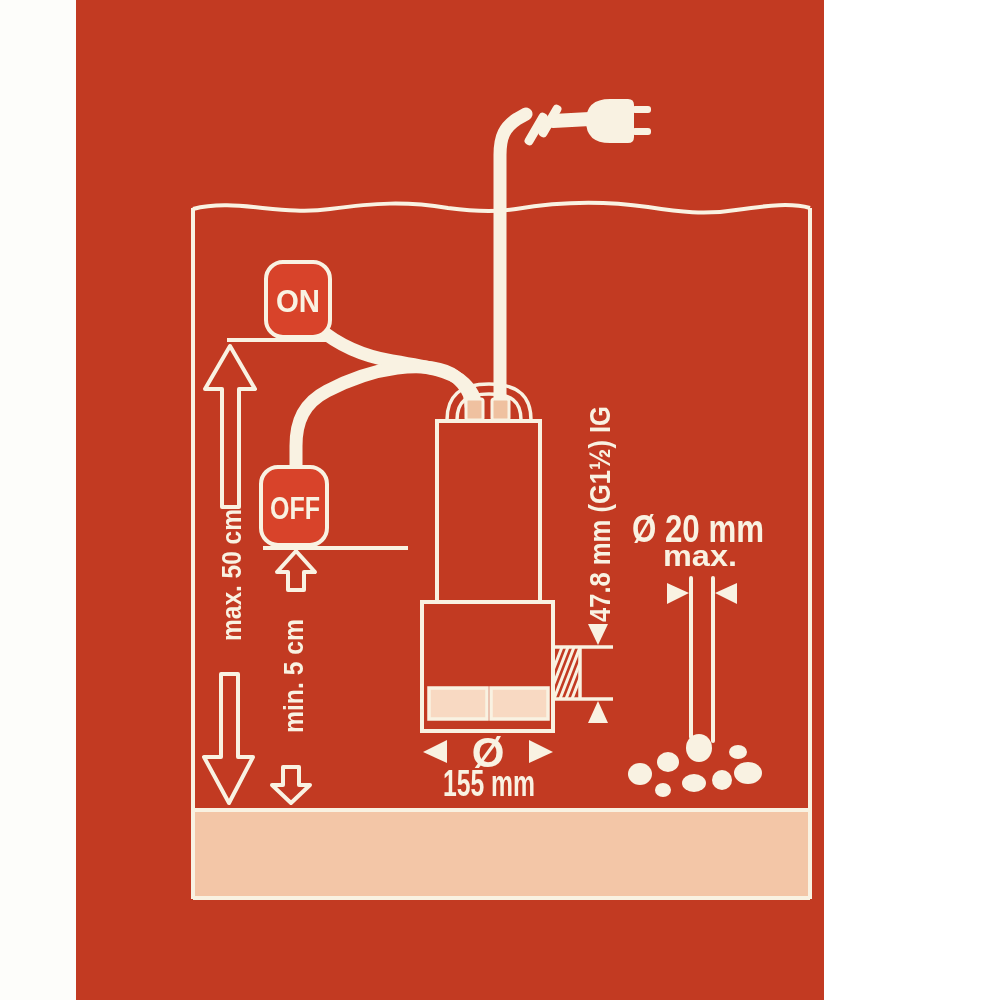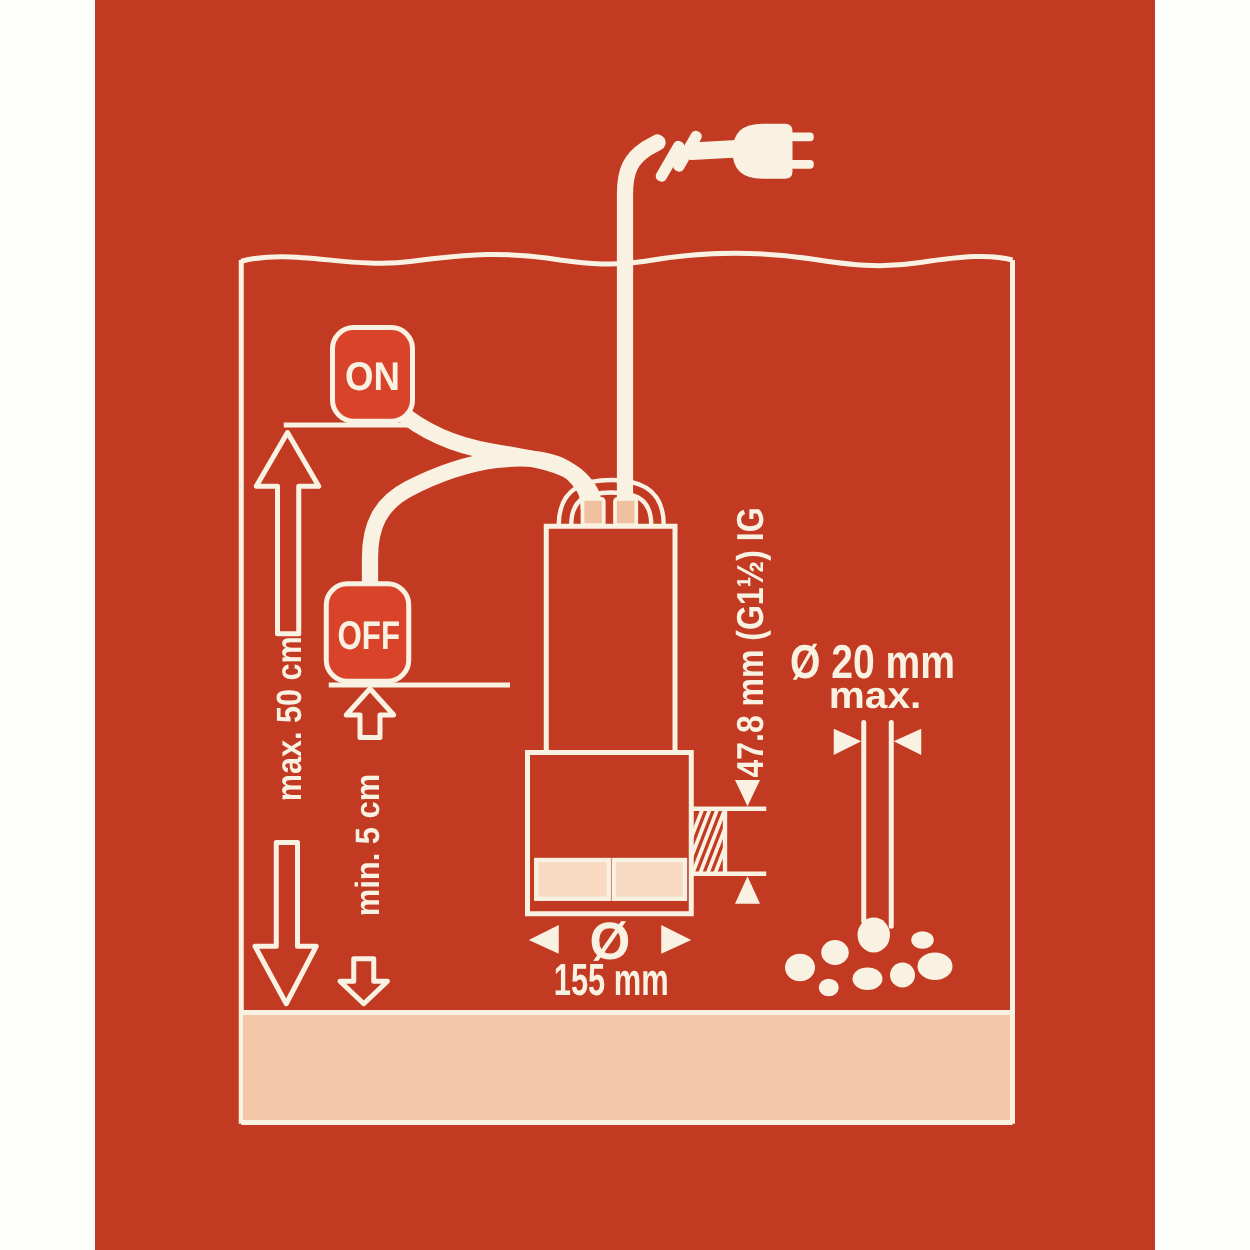--- a/index.html
+++ b/index.html
@@ -1,17 +1,17 @@
 <!DOCTYPE html>
 <html style="--paper: #fdfdfa; --bg: #c23a22; --pump: #c53c23; --cream: #f9f2e2; --float: #d8432a; --ground: #f3c6a7; --vent: #f8d9c2; --gland: #efc1a0;"><head>
 <meta charset="utf-8">
 <style>
   html,body { margin:0; padding:0; background:#ffffff; }
   .stage {
-    position:relative; width:1000px; height:1000px;
+    position:relative; width:824px; height:1000px;
     background:var(--paper,#fdfdfa);
     font-family:"Liberation Sans", sans-serif;
     overflow:hidden;
   }
   svg { position:absolute; left:0; top:0; display:block; }
   .bg       { fill:var(--bg,#c23a22); }
   .pumpfill { fill:var(--pump,#c53c23); }
   .line     { stroke:var(--cream,#f9f2e2); fill:none; }
   .fillc    { fill:var(--cream,#f9f2e2); }
   .outarrow { stroke:var(--cream,#f9f2e2); fill:var(--bg,#c23a22); }

